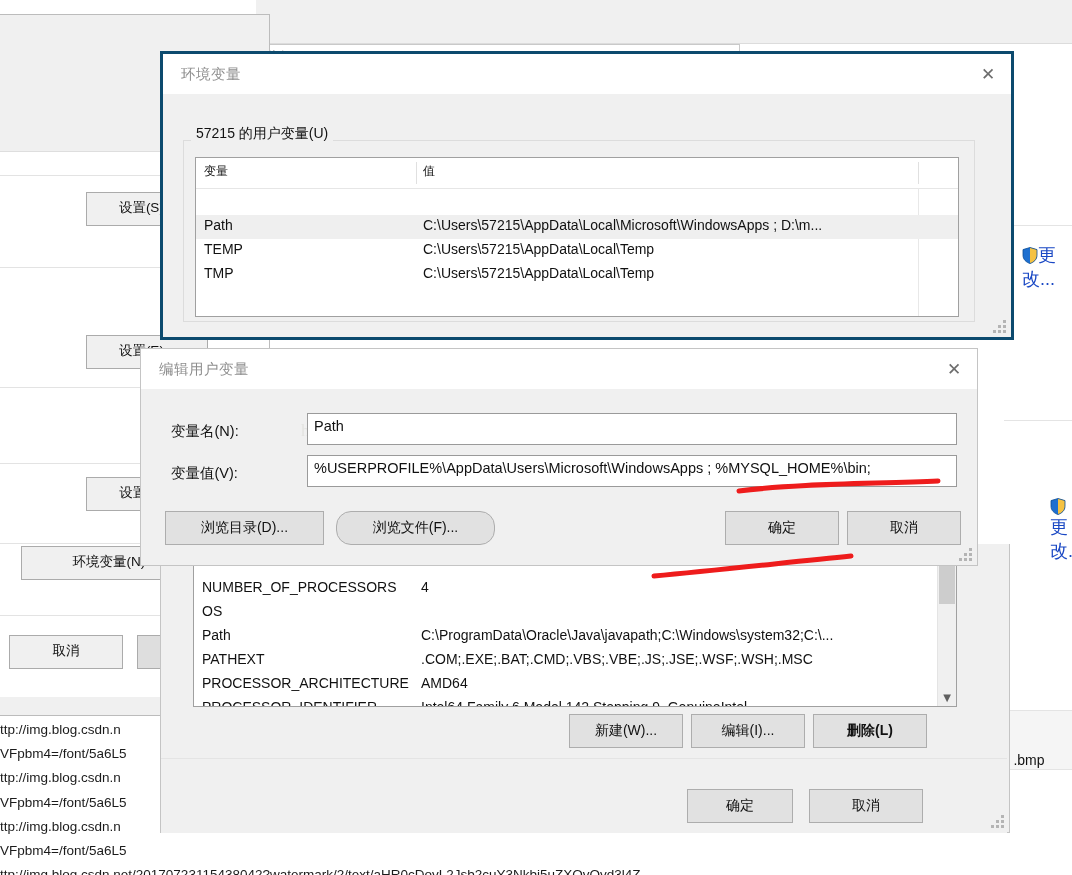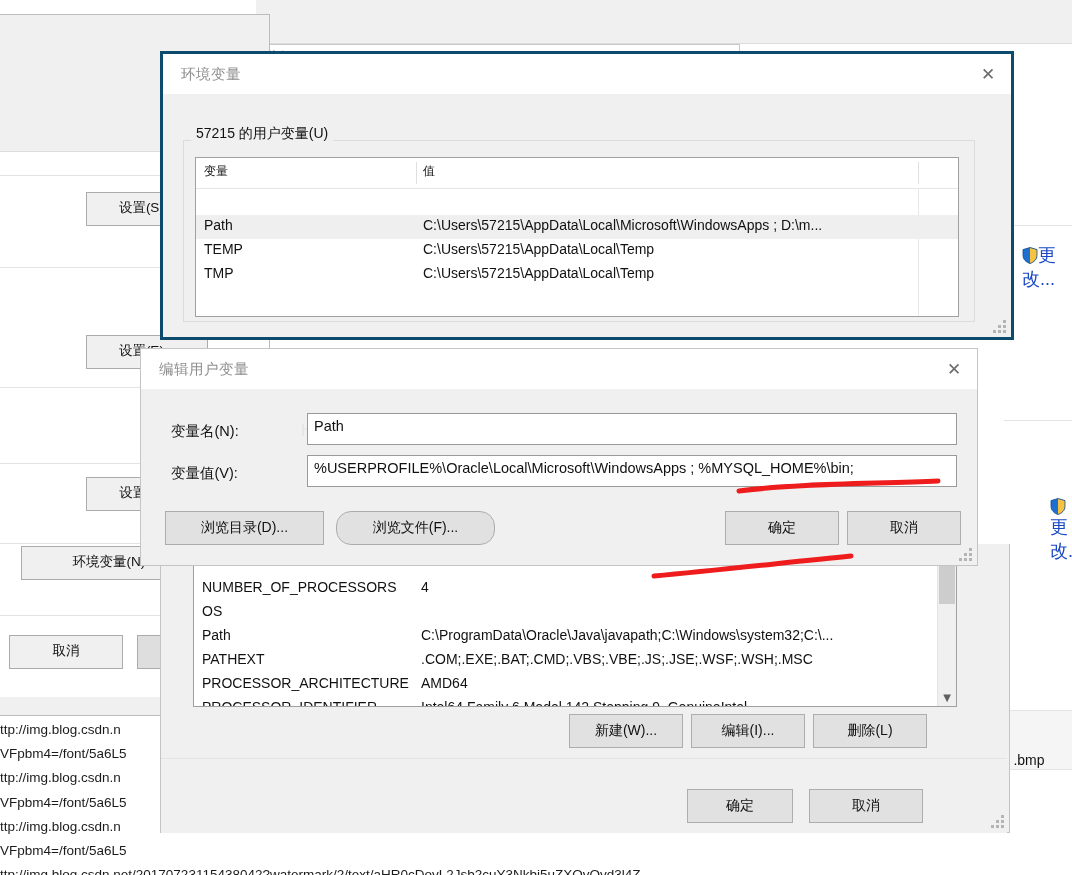--- a/index.html
+++ b/index.html
@@ -276,21 +276,21 @@
     </div>
 
     <div class="scrollbar" style="right:0;">
       <div class="scroll-thumb" style="top:1px;height:38px;"></div>
       <div class="scroll-arrow" style="bottom:0;">▼</div>
     </div>
   </div>
 
   <div class="btn" style="left:408px;top:170px;width:112px;">新建(W)...</div>
   <div class="btn" style="left:530px;top:170px;width:112px;">编辑(I)...</div>
-  <div class="btn" style="left:652px;top:170px;width:112px;">删除(L)</div>
+  <div class="btn" style="left:652px;top:170px;width:112px;font-weight:bold;">删除(L)</div>
 
   <div class="abs" style="left:0;top:214px;width:846px;height:74px;background:#f0f0f0;border-top:1px solid #e4e4e4;"></div>
   <div class="btn" style="left:526px;top:245px;width:104px;">确定</div>
   <div class="btn" style="left:648px;top:245px;width:112px;">取消</div>
 
   <div class="grip">
     <i style="left:9px;top:0px;"></i>
     <i style="left:9px;top:5px;"></i>
       <i style="left:4px;top:5px;"></i>
     <i style="left:9px;top:10px;"></i>
@@ -304,21 +304,21 @@
     <div class="dlg-title">编辑用户变量</div>
     <div class="dlg-close">✕</div>
   </div>
 
   <div class="watermark" style="left:160px;top:72px;">http://blog.csdn.net/wyxeainn</div>
 
   <div class="fld-label" style="left:30px;top:73px;">变量名(N):</div>
   <div class="fld-input" style="left:166px;top:64px;width:650px;height:32px;">Path</div>
 
   <div class="fld-label" style="left:30px;top:115px;">变量值(V):</div>
-  <div class="fld-input" style="left:166px;top:106px;width:650px;height:32px;">%USERPROFILE%\Oracle\Local\Microsoft\WindowsApps ; %MYSQL_HOME%\bin;</div>
+  <div class="fld-input" style="left:166px;top:106px;width:650px;height:32px;">%USERPROFILE%\AppData\Users\Microsoft\WindowsApps ; %MYSQL_HOME%\bin;</div>
 
   <div class="btn" style="left:24px;top:162px;width:157px;">浏览目录(D)...</div>
   <div class="btn" style="left:195px;top:162px;width:157px;border-radius:15px;">浏览文件(F)...</div>
   <div class="btn" style="left:584px;top:162px;width:112px;">确定</div>
   <div class="btn" style="left:706px;top:162px;width:112px;">取消</div>
 
   <div class="grip">
     <i style="left:9px;top:0px;"></i>
     <i style="left:9px;top:5px;"></i>
       <i style="left:4px;top:5px;"></i>

